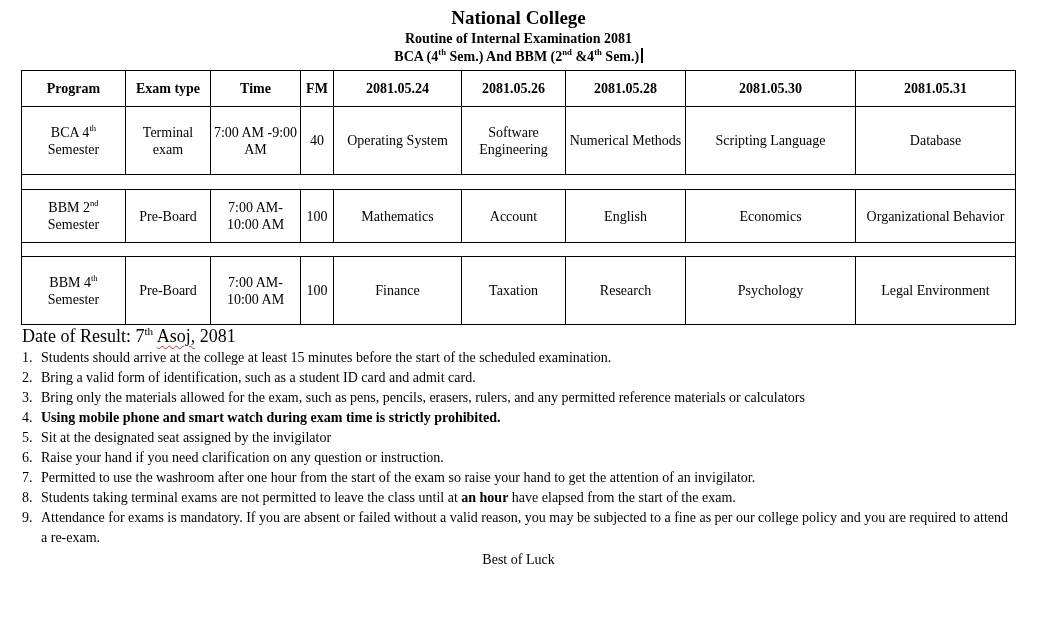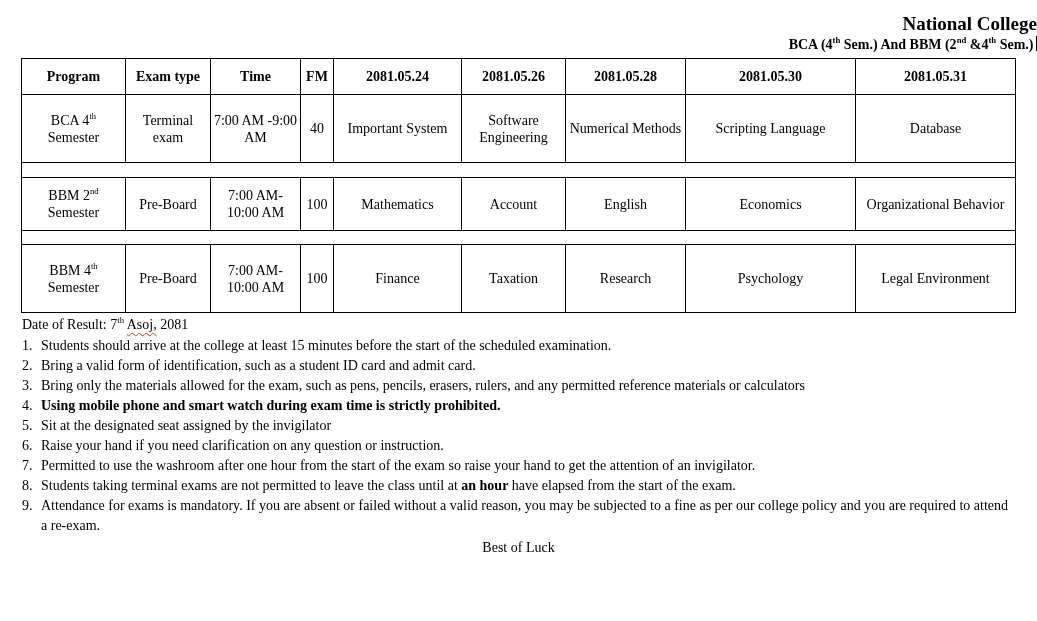--- a/index.html
+++ b/index.html
@@ -4,21 +4,21 @@
 <style>
   html, body { margin: 0; padding: 0; background: #ffffff; }
   body {
     width: 1037px; height: 621px; overflow: hidden;
     font-family: "Liberation Serif", "DejaVu Serif", serif;
     color: #000000;
   }
   .page { position: relative; width: 1037px; height: 621px; background: #ffffff; }
 
   
-  .doc-header { text-align: right; padding-top: 12px; }
+  .doc-header { text-align: center; padding-top: 6px; }
   .title-1 { font-size: 19px; font-weight: bold; line-height: 24px; }
   .title-2 { font-size: 14px; font-weight: bold; line-height: 18px; }
   .title-3 { font-size: 14px; font-weight: bold; line-height: 18px; }
   sup { font-size: 0.62em; line-height: 0; }
   .caret {
     display: inline-block; width: 1.5px; height: 15px;
     background: #000; margin-left: 2px; vertical-align: -2px;
   }
 
   
@@ -33,21 +33,21 @@
   table.routine th { font-weight: bold; }
   tr.hdr { height: 36px; }
   tr.row-bca { height: 68px; }
   tr.row-sp1 { height: 15px; }
   tr.row-bbm2 { height: 53px; }
   tr.row-sp2 { height: 14px; }
   tr.row-bbm4 { height: 68px; }
   td.time { font-weight: normal; font-size: 13.5px; }
 
   
-  .result-line { margin: 3px 0 0 22px; font-size: 14px; line-height: 17px; }
+  .result-line { margin: 3px 0 0 22px; font-size: 18px; line-height: 17px; }
   .squiggle {
     text-decoration: underline; text-decoration-style: wavy;
     text-decoration-color: #d93025; text-decoration-thickness: 1px;
     text-underline-offset: 3px;
   }
 
   
   .rules-title { text-align: center; font-weight: bold; font-size: 14px; line-height: 17px; margin-top: 14px; }
   .rules { margin-top: 3px; }
   .rule { display: flex; font-size: 14px; line-height: 20px; }
@@ -58,20 +58,21 @@
 
   .closing { text-align: center; font-size: 14px; line-height: 17px; margin-top: 3px; }
 </style>
 </head>
 <body>
 
 <div class="page">
 
   <div class="doc-header">
     <div class="title-1">National College</div>
+    <div class="title-2">Routine of Internal Examination 2081</div>
     <div class="title-3"><span>BCA (4</span><sup>th</sup><span> Sem.) And BBM (2</span><sup>nd</sup><span> &amp;4</span><sup>th</sup><span> Sem.)</span><span class="caret"></span></div>
   </div>
 
   <table class="routine">
     <colgroup>
       <col style="width:104px">
         <col style="width:85px">
         <col style="width:90px">
         <col style="width:33px">
       <col style="width:128px">
@@ -92,21 +93,21 @@
         <th>2081.05.30</th>
         <th>2081.05.31</th>
       </tr>
     </thead>
     <tbody>
       <tr class="row-bca">
         <td><span>BCA 4</span><sup>th</sup> <span>Semester</span></td>
         <td>Terminal exam</td>
         <td class="time">7:00 AM -9:00 AM</td>
         <td>40</td>
-        <td>Important System</td>
+        <td>Operating System</td>
         <td>Software Engineering</td>
         <td>Numerical Methods</td>
         <td>Scripting Language</td>
         <td>Database</td>
       </tr>
       <tr class="row-sp1">
           <td colspan="9"></td>
         </tr>
       <tr class="row-bbm2">
         <td><span>BBM 2</span><sup>nd</sup> <span>Semester</span></td>

